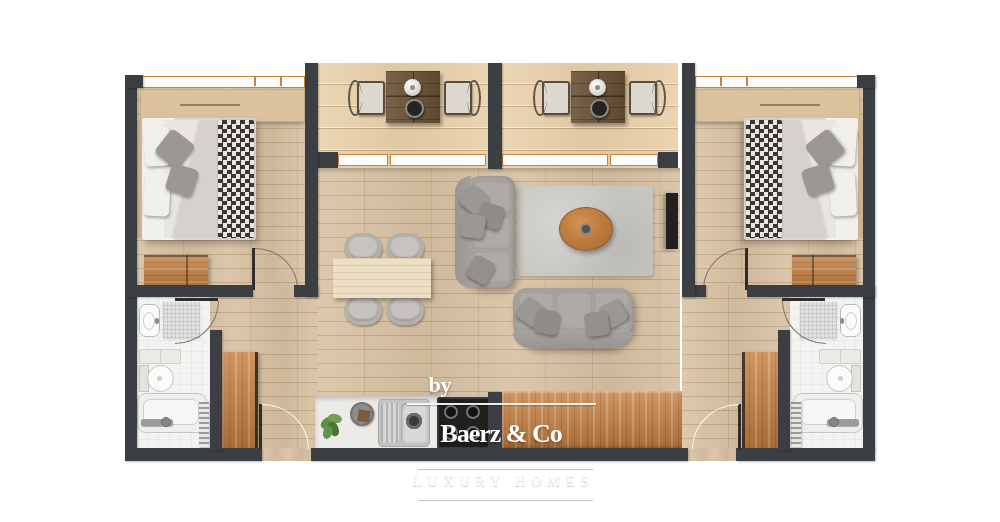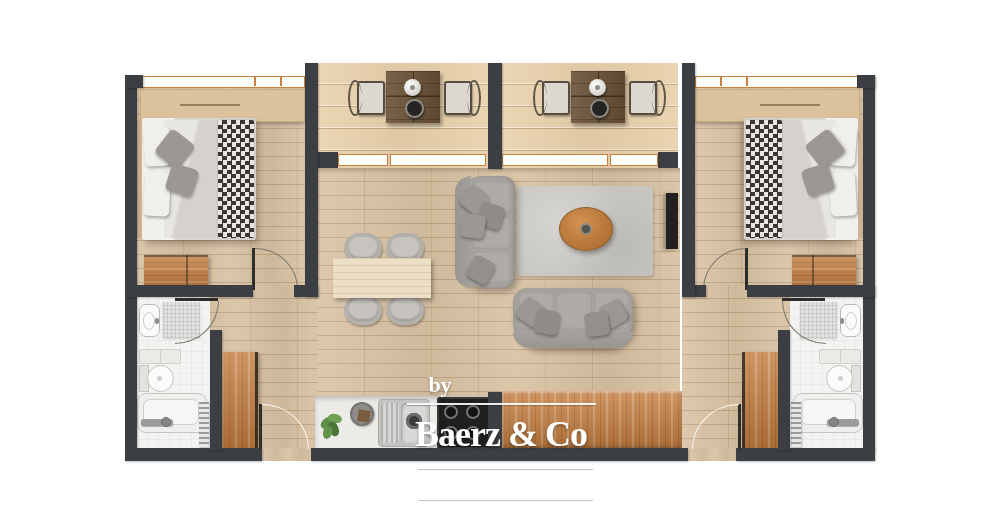--- a/index.html
+++ b/index.html
@@ -286,17 +286,18 @@
   <div class="wall" style="left:210px;top:330px;width:12px;height:120px;"></div>
   <div class="wall" style="left:778px;top:330px;width:12px;height:120px;"></div>
 
   <div class="leaf" style="left:259px;top:404px;width:3px;height:45px;"></div>
   <div class="arc tr white" style="left:262px;top:404px;width:46px;height:44px;"></div>
   <div class="leaf" style="left:738px;top:404px;width:3px;height:45px;"></div>
   <div class="arc tl white" style="left:692px;top:404px;width:46px;height:44px;"></div>
 
   <div class="wm" style="left:402px;top:372px;width:76px;font-size:22px;font-weight:bold;">by</div>
   <div class="wmline" style="left:407px;top:403px;width:189px;"></div>
-  <div class="wm" style="left:396px;top:409px;width:210px;font-size:36px;font-weight:bold;line-height:50px;letter-spacing:-1px;">Baerz &amp; Co</div>
+  <div class="wm" style="left:396px;top:409px;width:210px;font-size:26px;font-weight:bold;line-height:50px;letter-spacing:-1px;">Baerz &amp; Co</div>
   <div class="wmline" style="left:418px;top:467px;width:175px;height:1.5px;background:rgba(255,255,255,.8);"></div>
+  <div class="wm" style="left:398px;top:474px;width:206px;font-size:14px;letter-spacing:6px;color:rgba(255,255,255,.9);text-shadow:0 1px 1px rgba(0,0,0,.25);padding-left:5px;box-sizing:border-box;">LUXURY HOMES</div>
   <div class="wmline" style="left:418px;top:498px;width:175px;height:1.5px;background:rgba(255,255,255,.8);"></div>
 
 </div>
 
 </body></html>

